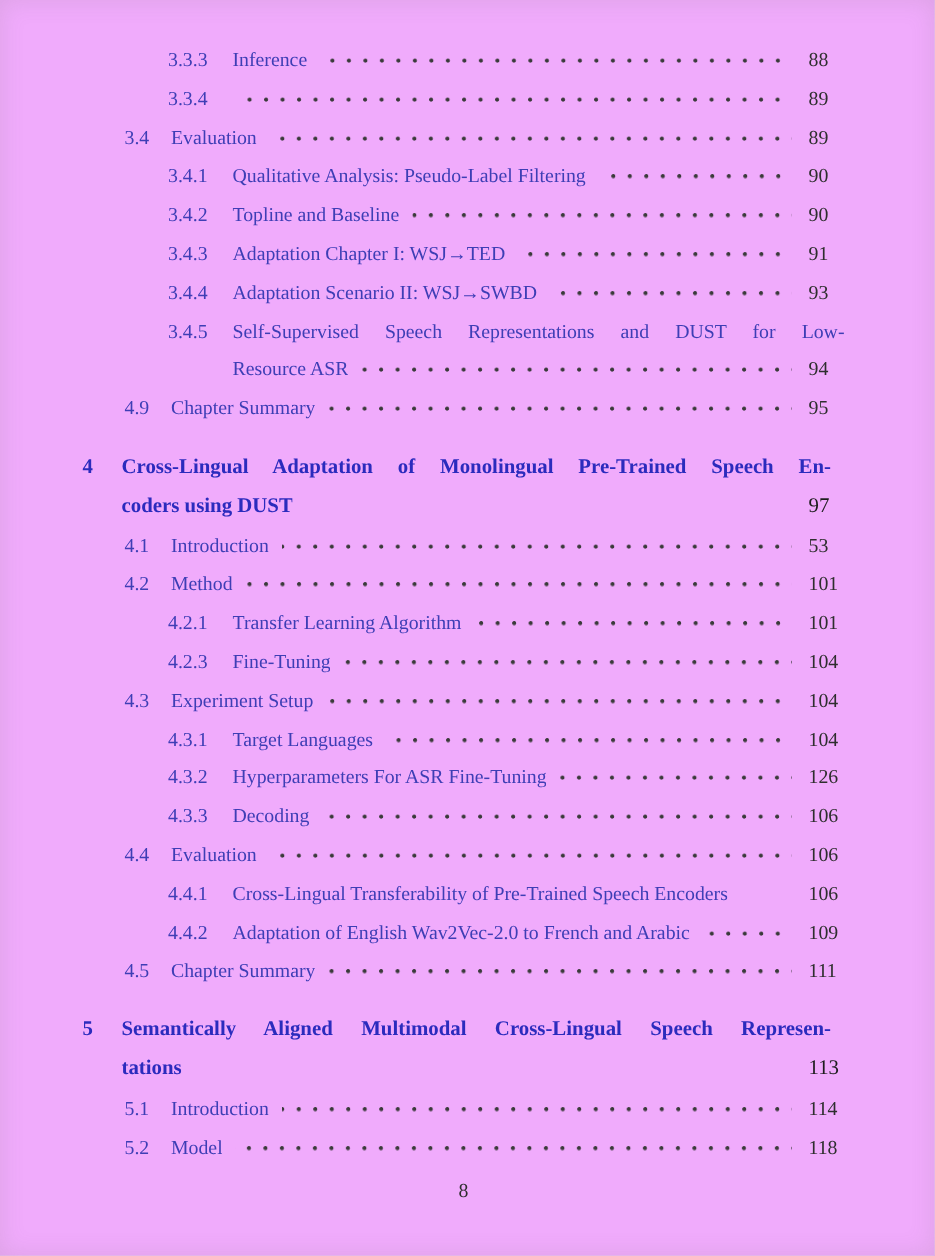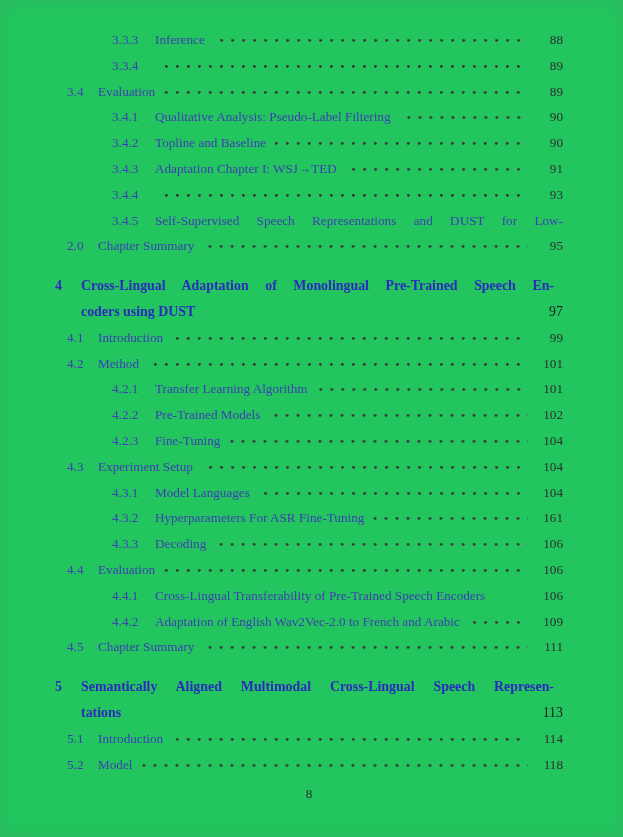--- a/index.html
+++ b/index.html
@@ -2,39 +2,39 @@
 <html style="--link: #3e3eb5; --chap: #2b2bbd;"><head>
 <meta charset="utf-8">
 <style>
   * { margin: 0; padding: 0; box-sizing: border-box; }
   html, body { width: 623px; height: 837px; }
   body { background: #e9e9e6; overflow: hidden; }
 
   .page {
     position: relative;
     width: 623px; height: 837px;
-    background: #22c55e;
+    background: #f0abfc;
     box-shadow: inset 0 0 16px rgba(110,110,100,0.16);
     font-family: "Liberation Serif", "DejaVu Serif", serif;
     padding: 27px 60px 16px 55px;
     color: #303030;
   }
 
   .toc-entry { }
   .line {
     display: flex;
     align-items: baseline;
     line-height: 25.8px;
     font-size: 13.2px;
   }
   .num { flex: 0 0 auto; color: var(--link); }
   .title { flex: 0 1 auto; color: var(--link); white-space: nowrap; overflow: hidden; }
 
   
-  .section    > .line { margin-left: 12px; }
+  .section    > .line { margin-left: 28px; }
   .section    .num   { width: 31px; }
   .subsection > .line { margin-left: 57px; }
   .subsection .num   { width: 43px; }
   .chapter    .num   { width: 26px; }
 
   .chapter { margin-top: 14px; }
   .chapter .line { font-size: 13.9px; font-weight: bold; }
   .chapter .num, .chapter .title, .chapter .justline { color: var(--chap); }
   .chapter .pnum { color: #1d1d1d; font-weight: normal; }
 
@@ -58,21 +58,20 @@
     background-size: 11px 3px;
     background-repeat: repeat-x;
     background-position: right 0;
     transform: translateY(-2px);
   }
   .leader.empty { background-image: none; }
 
   .pnum {
     flex: 0 0 auto;
     min-width: 24px;
-    text-align: right;
     color: #2e2e2e;
   }
 
   .footer {
     margin-top: 4px;
     text-align: center;
     font-size: 13.2px;
     line-height: 25.8px;
     color: #2e2e2e;
   }
@@ -125,33 +124,40 @@
         <div class="line">
           <span class="num">3.4.3</span>
           <span class="title">Adaptation Chapter I: WSJ→TED</span>
           <span class="leader"></span>
           <span class="pnum">91</span>
         </div>
       </div>
       <div class="toc-entry subsection">
         <div class="line">
           <span class="num">3.4.4</span>
+          <span class="title">Adaptation Scenario II: WSJ→SWBD</span>
           <span class="leader"></span>
           <span class="pnum">93</span>
         </div>
       </div>
       <div class="toc-entry subsection">
         <div class="line">
           <span class="num">3.4.5</span>
           <div class="justline">Self-Supervised Speech Representations and DUST for Low-</div>
         </div>
-      </div>
-      <div class="toc-entry section">
-        <div class="line">
-          <span class="num">2.0</span>
+        <div class="line">
+          <span class="num"></span>
+          <span class="title">Resource ASR</span>
+          <span class="leader"></span>
+          <span class="pnum">94</span>
+        </div>
+      </div>
+      <div class="toc-entry section">
+        <div class="line">
+          <span class="num">4.9</span>
           <span class="title">Chapter Summary</span>
           <span class="leader"></span>
           <span class="pnum">95</span>
         </div>
       </div>
       <div class="toc-entry chapter">
         <div class="line">
           <span class="num">4</span>
           <div class="justline">Cross-Lingual Adaptation of Monolingual Pre-Trained Speech En-</div>
         </div>
@@ -160,77 +166,69 @@
           <span class="title">coders using DUST</span>
           <span class="leader empty"></span>
           <span class="pnum">97</span>
         </div>
       </div>
       <div class="toc-entry section">
         <div class="line">
           <span class="num">4.1</span>
           <span class="title">Introduction</span>
           <span class="leader"></span>
-          <span class="pnum">99</span>
+          <span class="pnum">53</span>
         </div>
       </div>
       <div class="toc-entry section">
         <div class="line">
           <span class="num">4.2</span>
           <span class="title">Method</span>
           <span class="leader"></span>
           <span class="pnum">101</span>
         </div>
       </div>
       <div class="toc-entry subsection">
         <div class="line">
           <span class="num">4.2.1</span>
           <span class="title">Transfer Learning Algorithm</span>
           <span class="leader"></span>
           <span class="pnum">101</span>
         </div>
       </div>
       <div class="toc-entry subsection">
         <div class="line">
-          <span class="num">4.2.2</span>
-          <span class="title">Pre-Trained Models</span>
-          <span class="leader"></span>
-          <span class="pnum">102</span>
-        </div>
-      </div>
-      <div class="toc-entry subsection">
-        <div class="line">
           <span class="num">4.2.3</span>
           <span class="title">Fine-Tuning</span>
           <span class="leader"></span>
           <span class="pnum">104</span>
         </div>
       </div>
       <div class="toc-entry section">
         <div class="line">
           <span class="num">4.3</span>
           <span class="title">Experiment Setup</span>
           <span class="leader"></span>
           <span class="pnum">104</span>
         </div>
       </div>
       <div class="toc-entry subsection">
         <div class="line">
           <span class="num">4.3.1</span>
-          <span class="title">Model Languages</span>
+          <span class="title">Target Languages</span>
           <span class="leader"></span>
           <span class="pnum">104</span>
         </div>
       </div>
       <div class="toc-entry subsection">
         <div class="line">
           <span class="num">4.3.2</span>
           <span class="title">Hyperparameters For ASR Fine-Tuning</span>
           <span class="leader"></span>
-          <span class="pnum">161</span>
+          <span class="pnum">126</span>
         </div>
       </div>
       <div class="toc-entry subsection">
         <div class="line">
           <span class="num">4.3.3</span>
           <span class="title">Decoding</span>
           <span class="leader"></span>
           <span class="pnum">106</span>
         </div>
       </div>

